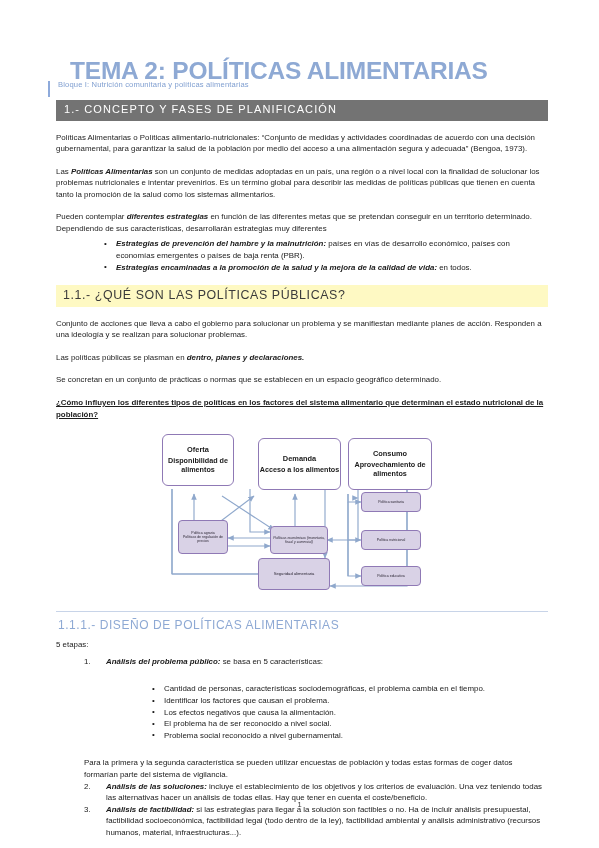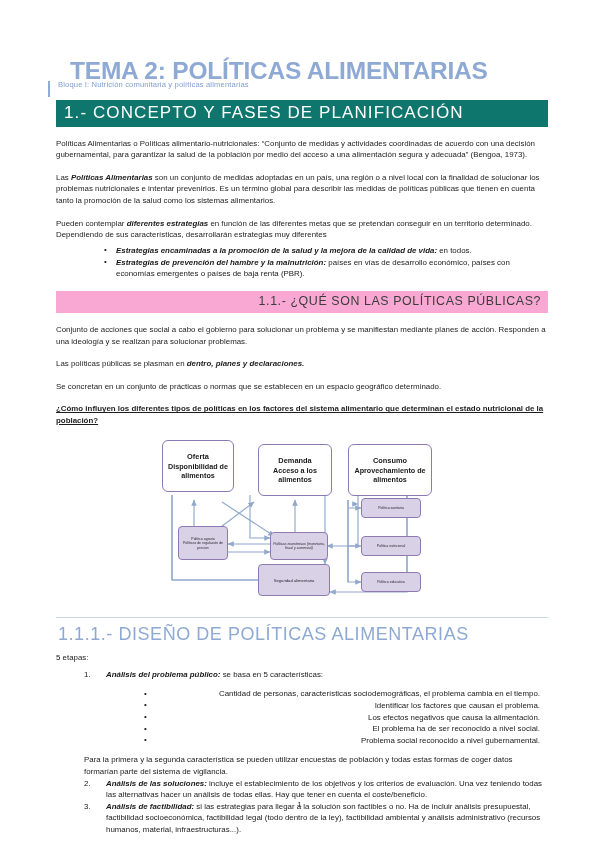--- a/index.html
+++ b/index.html
@@ -60,45 +60,44 @@
     font-size: 24.5px;
     font-weight: bold;
     color: #8ea9d4;
     letter-spacing: -0.2px;
     line-height: 1.1;
     white-space: nowrap;
   }
 
   
   .h1bar {
-    background: #0f766e;
+    background: #737373;
     color: #ffffff;
-    font-size: 17px;
+    font-size: 11px;
     font-weight: normal;
     letter-spacing: 1.1px;
     padding: 4px 8px 5px 8px;
     box-sizing: border-box;
     line-height: 1.05;
     white-space: nowrap;
   }
   .h2bar {
-    background: #f9a8d4;
+    background: #fef9c3;
     color: #3b3b3b;
     font-size: 12.4px;
     font-weight: normal;
     letter-spacing: 0.6px;
-    padding: 4px 7px 5px 16px;
+    padding: 4px 7px 5px 7px;
     box-sizing: border-box;
     line-height: 1.05;
     white-space: nowrap;
-    text-align: right;
   }
   .h3 {
     color: #8ea9d4;
-    font-size: 18px;
+    font-size: 12px;
     letter-spacing: 0.55px;
     padding: 0 0 0 2px;
     line-height: 1.1;
     white-space: nowrap;
   }
   .h3rule {
     border-top: 1px solid #c8d4e8;
     margin-bottom: 7px;
   }
 
@@ -158,24 +157,23 @@
   }
   ol.steps > li::before {
     counter-increment: stepctr;
     content: counter(stepctr) ".";
     position: absolute;
     left: 4px;
     top: 0;
     font-size: 7.9px;
   }
   ul.subbullets {
-    margin: 8px;
+    margin: 16px;
     padding: 0;
     list-style: none;
-    text-align: right;
   }
   ul.subbullets > li {
     position: relative;
     font-size: 7.9px;
     line-height: 1.47;
     padding-left: 14px;
     margin-left: 28px;
   }
   ul.subbullets > li::before {
     content: "\2022";
@@ -279,31 +277,31 @@
 
     <div class="gap-md"></div>
 
     <p class="body"><span>Las </span><b>Políticas Alimentarias</b><span> son un conjunto de medidas adoptadas en un país, una región o a nivel local con la finalidad de solucionar los problemas nutricionales e intentar prevenirlos. Es un término global para describir las medidas de políticas públicas que tienen en cuenta tanto la promoción de la salud como los sistemas alimentarios.</span></p>
 
     <div class="gap-md"></div>
 
     <p class="body"><span>Pueden contemplar </span><b>diferentes estrategias</b><span> en función de las diferentes metas que se pretendan conseguir en un territorio determinado. Dependiendo de sus características, desarrollarán estrategias muy diferentes</span></p>
 
     <ul class="bullets">
+      <li><b>Estrategias de prevención del hambre y la malnutrición:</b><span> países en vías de desarrollo económico, países con economías emergentes o países de baja renta (PBR).</span></li>
       <li><b>Estrategias encaminadas a la promoción de la salud y la mejora de la calidad de vida:</b><span> en todos.</span></li>
-      <li><b>Estrategias de prevención del hambre y la malnutrición:</b><span> países en vías de desarrollo económico, países con economías emergentes o países de baja renta (PBR).</span></li>
     </ul>
 
     <div class="gap-md"></div>
 
     <div class="h2bar">1.1.- ¿QUÉ SON LAS POLÍTICAS PÚBLICAS?</div>
 
     <div class="gap-md"></div>
 
-    <p class="body">Conjunto de acciones que social a cabo el gobierno para solucionar un problema y se manifiestan mediante planes de acción. Responden a una ideología y se realizan para solucionar problemas.</p>
+    <p class="body">Conjunto de acciones que lleva a cabo el gobierno para solucionar un problema y se manifiestan mediante planes de acción. Responden a una ideología y se realizan para solucionar problemas.</p>
 
     <div class="gap-md"></div>
 
     <p class="body"><span>Las políticas públicas se plasman en </span><b>dentro, planes y declaraciones.</b></p>
 
     <div class="gap-md"></div>
 
     <p class="body">Se concretan en un conjunto de prácticas o normas que se establecen en un espacio geográfico determinado.</p>
 
     <div class="gap-md"></div>
@@ -351,21 +349,21 @@
           <path d="M186,60 L186,142"></path>
           <path d="M245,55 L245,152"></path>
           <path d="M10,55 L10,140"></path>
         </g>
       </svg>
 
       <div class="dbox" style="left:0px; top:0; width:72px; height:52px;">
         <div class="dtitle">Oferta</div>
         <div class="dsub">Disponibilidad de alimentos</div>
       </div>
-      <div class="dbox" style="left:96px; top:4px; width:74px; height:52px;">
+      <div class="dbox" style="left:96px; top:4px; width:83px; height:52px;">
         <div class="dtitle">Demanda</div>
         <div class="dsub">Acceso a los alimentos</div>
       </div>
       <div class="dbox" style="left:186px; top:4px; width:84px; height:52px;">
         <div class="dtitle">Consumo</div>
         <div class="dsub">Aprovechamiento de alimentos</div>
       </div>
 
       <div class="pbox" style="left:16px; top:86px; width:50px; height:34px; white-space:pre-line;">Política agraria
 Políticas de regulación de precios</div>

